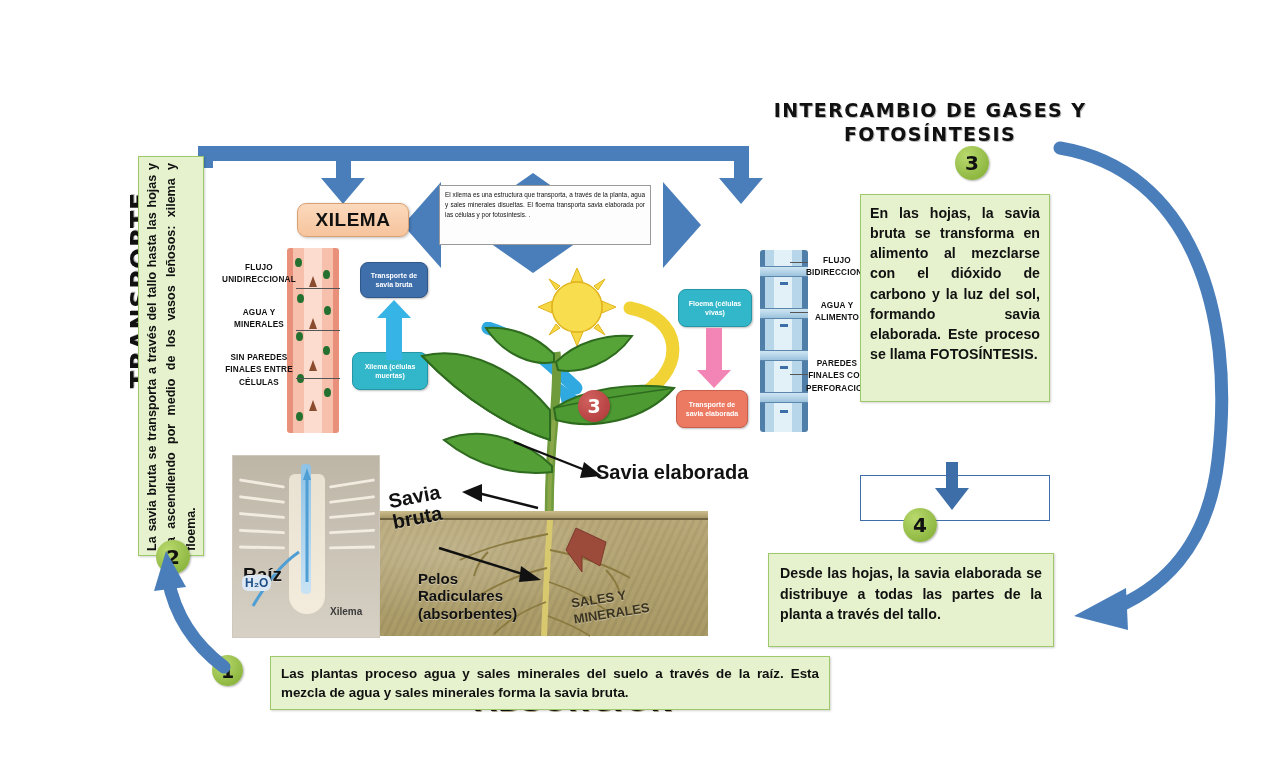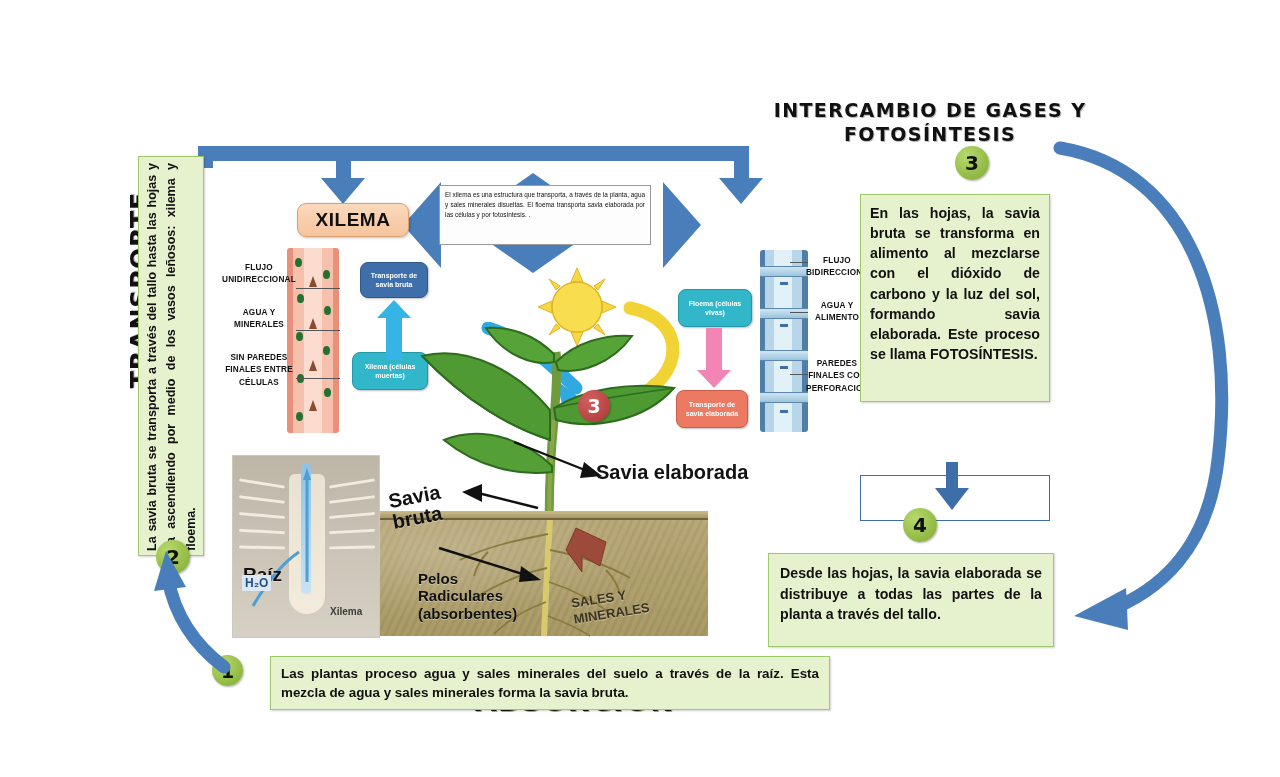--- a/index.html
+++ b/index.html
@@ -248,21 +248,21 @@
   }
   .hair{position:absolute;height:3px;background:#f2ece0;border-radius:2px;}
 
   .lbl-dark{
     font-weight:bold;color:#111;
     font-family:"Liberation Sans", sans-serif;
     text-shadow:0 1px 0 rgba(255,255,255,.35);
   }
   #lbl-raiz{left:243px;top:564px;font-size:19px;}
   #lbl-xilema-small{left:330px;top:606px;font-size:10px;color:#3b3b3b;font-weight:bold;}
-  #lbl-h2o{left:242px;top:575px;font-size:12px;color:#1f4f86;font-weight:bold;background:#dce9f5;padding:1px 3px;border-radius:0;}
+  #lbl-h2o{left:242px;top:575px;font-size:12px;color:#1f4f86;font-weight:bold;background:#dce9f5;padding:1px 3px;border-radius:6px;}
 
   #lbl-savia-elab{left:596px;top:461px;font-size:20px;}
   #lbl-savia-bruta{left:390px;top:483px;font-size:20px;width:86px;line-height:1.05;transform:rotate(-11deg);}
   #lbl-pelos{left:418px;top:570px;font-size:15px;width:108px;line-height:1.16;}
   #lbl-sales{left:572px;top:588px;font-size:13px;width:100px;line-height:1.2;transform:rotate(-9deg);color:#3a3320;}
 
   
   #plantsvg{left:400px;top:290px;width:300px;height:260px;}
 
   

